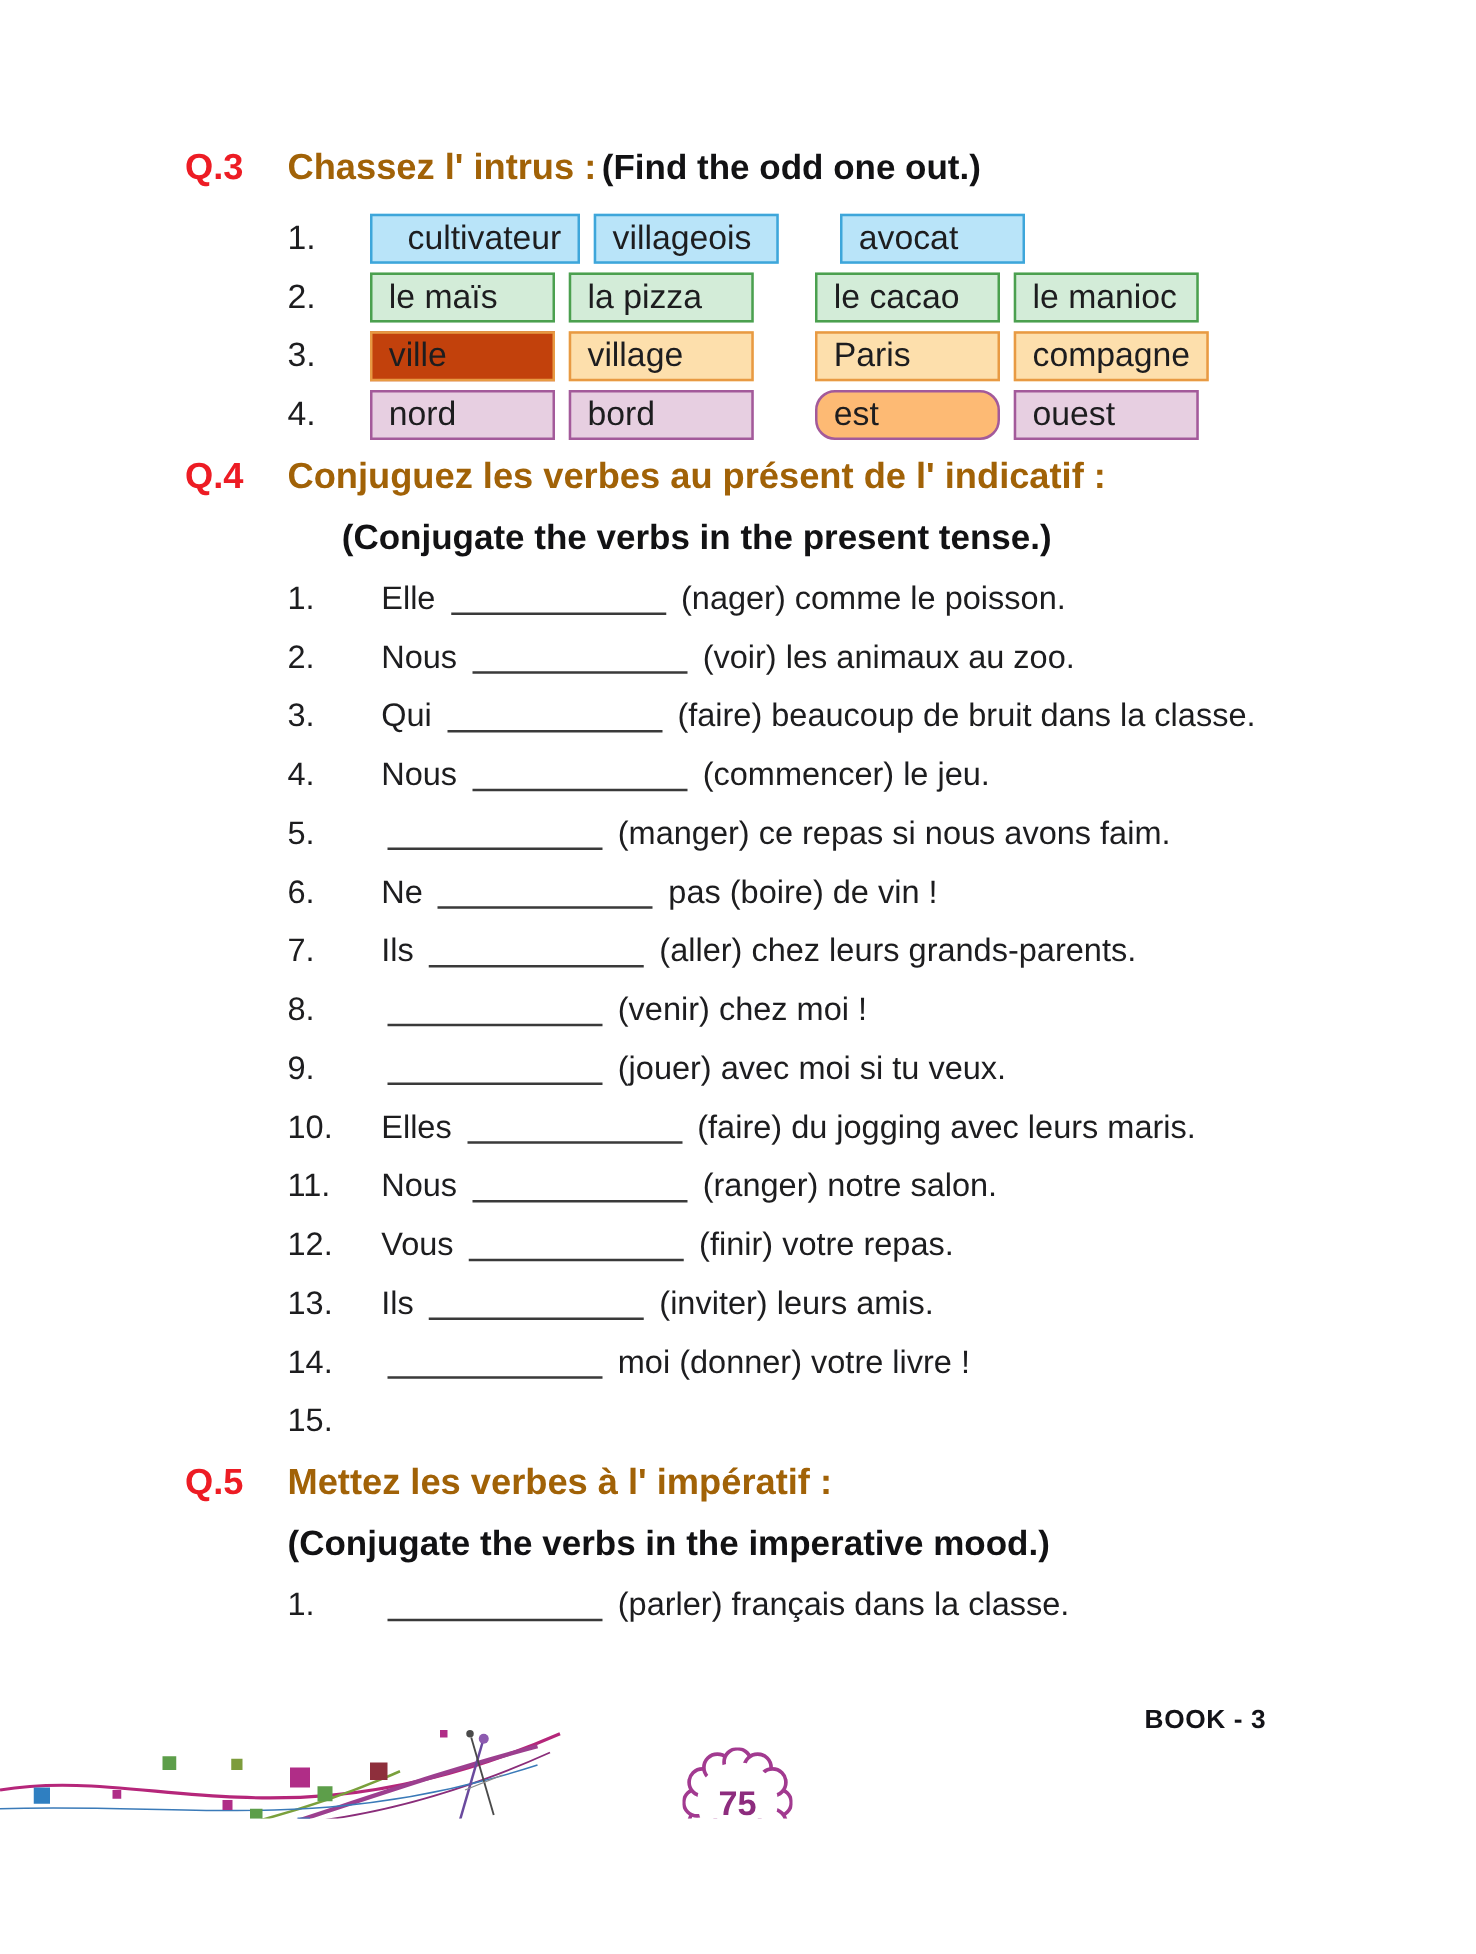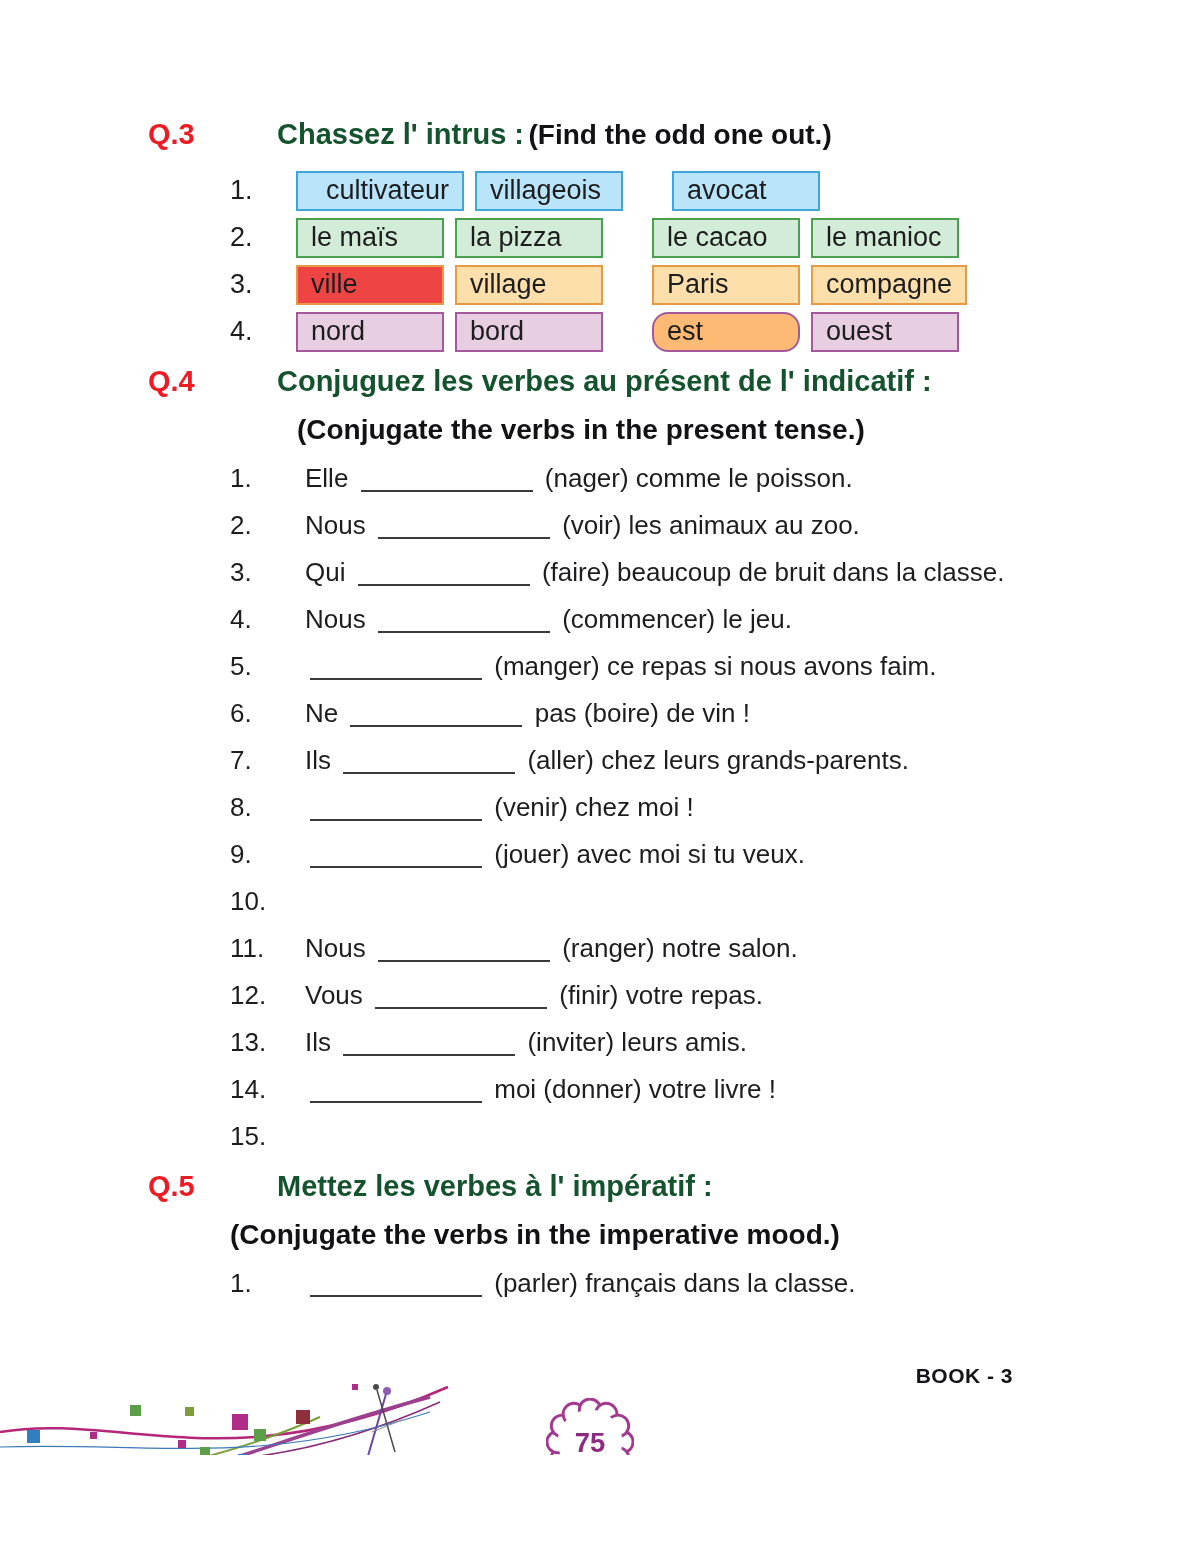--- a/index.html
+++ b/index.html
@@ -11,21 +11,21 @@
     width:1181px; height:1455px;
     background:#ffffff;
     padding:108px 150px 0 148px;
     color:#1d1d1f;
     overflow:hidden;
   }
 
   
   .q-head { display:flex; align-items:baseline; line-height:40px; }
   .q-label { flex:0 0 82px; font-weight:700; font-size:29px; color:#ed1c24; }
-  .title-fr { font-weight:700; font-size:29px; color:#14532d;margin-left:47px; }
+  .title-fr { font-weight:700; font-size:29px; color:#a16207; }
   .title-en { font-weight:700; font-size:28px; color:#121214; }
   .q-titles.stacked .title-fr { display:block; }
   .q-titles.stacked .title-en { display:block; margin-top:9px;text-align:center; }
 
   
   .q3-rows { margin-top:8px; }
   .q3-row { display:flex; align-items:center; height:47px; margin-left:82px; }
   .row-num { flex:0 0 66px; font-size:27px; }
   .box-row { display:flex; align-items:center; gap:11px; }
   .word-box {
@@ -82,21 +82,21 @@
           <div class="box-row">
             <span class="word-box" style="background: rgb(211, 236, 216); border-color: rgb(75, 160, 79);">le maïs</span>
             <span class="word-box" style="background: rgb(211, 236, 216); border-color: rgb(75, 160, 79);">la pizza</span>
             <span class="word-box" style="background: rgb(211, 236, 216); border-color: rgb(75, 160, 79);">le cacao</span>
             <span class="word-box" style="background: rgb(211, 236, 216); border-color: rgb(75, 160, 79);">le manioc</span>
           </div>
         </div>
         <div class="q3-row">
           <span class="row-num">3.</span>
           <div class="box-row">
-            <span class="word-box" style="background: #ef4444; border-color: rgb(232, 154, 67);">ville</span>
+            <span class="word-box" style="background: #c2410c; border-color: rgb(232, 154, 67);">ville</span>
             <span class="word-box" style="background: rgb(253, 223, 172); border-color: rgb(232, 154, 67);">village</span>
             <span class="word-box" style="background: rgb(253, 223, 172); border-color: rgb(232, 154, 67);">Paris</span>
             <span class="word-box" style="background: rgb(253, 223, 172); border-color: rgb(232, 154, 67);">compagne</span>
           </div>
         </div>
         <div class="q3-row">
           <span class="row-num">4.</span>
           <div class="box-row">
             <span class="word-box" style="background: rgb(231, 207, 225); border-color: rgb(163, 90, 154);">nord</span>
             <span class="word-box" style="background: rgb(231, 207, 225); border-color: rgb(163, 90, 154);">bord</span>
@@ -147,20 +147,21 @@
         <div class="ex-item">
           <span class="ex-num">8.</span>
           <span class="ex-text"><span class="blank"></span> (venir) chez moi !</span>
         </div>
         <div class="ex-item">
           <span class="ex-num">9.</span>
           <span class="ex-text"><span class="blank"></span> (jouer) avec moi si tu veux.</span>
         </div>
         <div class="ex-item">
           <span class="ex-num">10.</span>
+          <span class="ex-text">Elles <span class="blank"></span> (faire) du jogging avec leurs maris.</span>
         </div>
         <div class="ex-item">
           <span class="ex-num">11.</span>
           <span class="ex-text">Nous <span class="blank"></span> (ranger) notre salon.</span>
         </div>
         <div class="ex-item">
           <span class="ex-num">12.</span>
           <span class="ex-text">Vous <span class="blank"></span> (finir) votre repas.</span>
         </div>
         <div class="ex-item">

